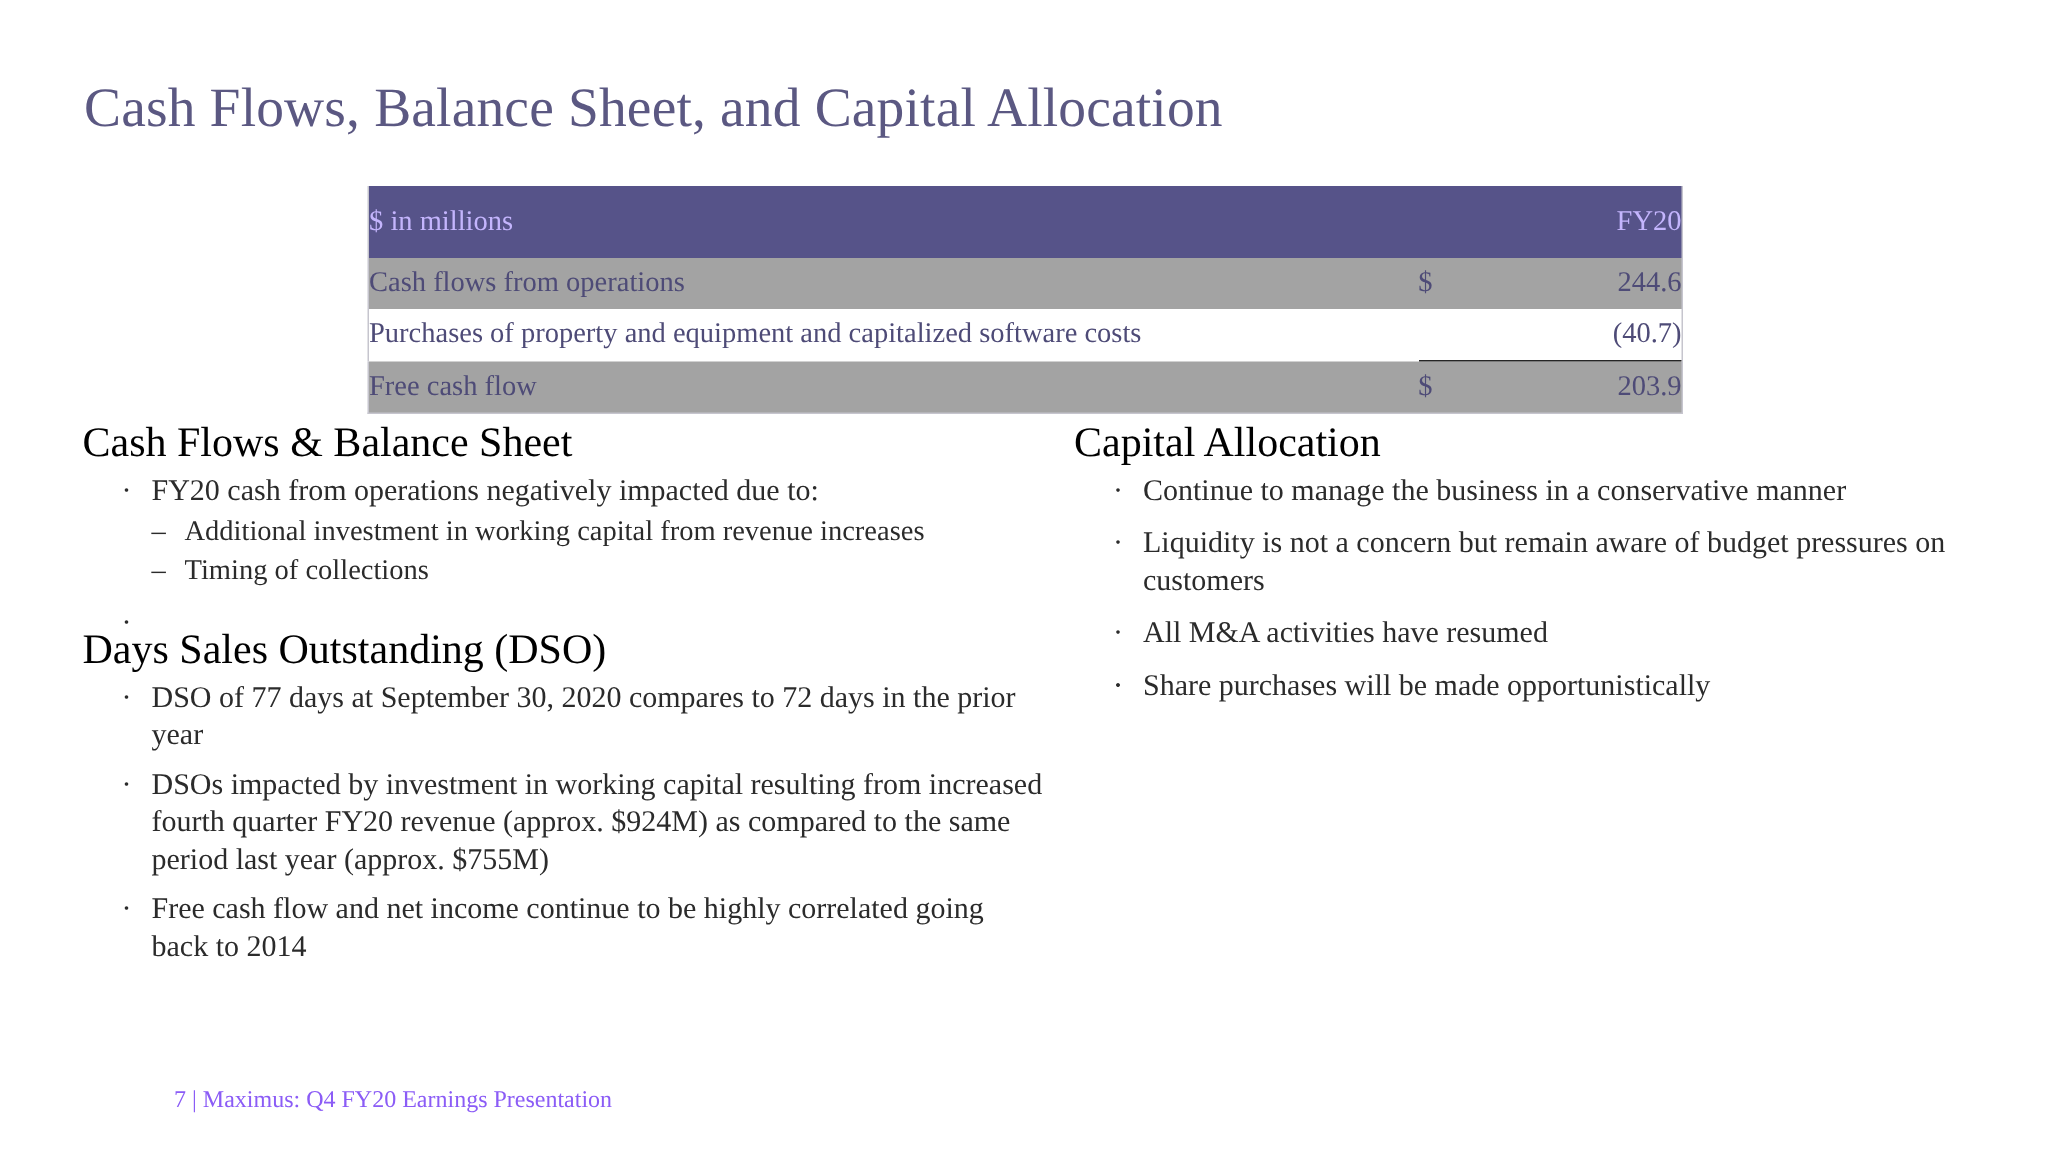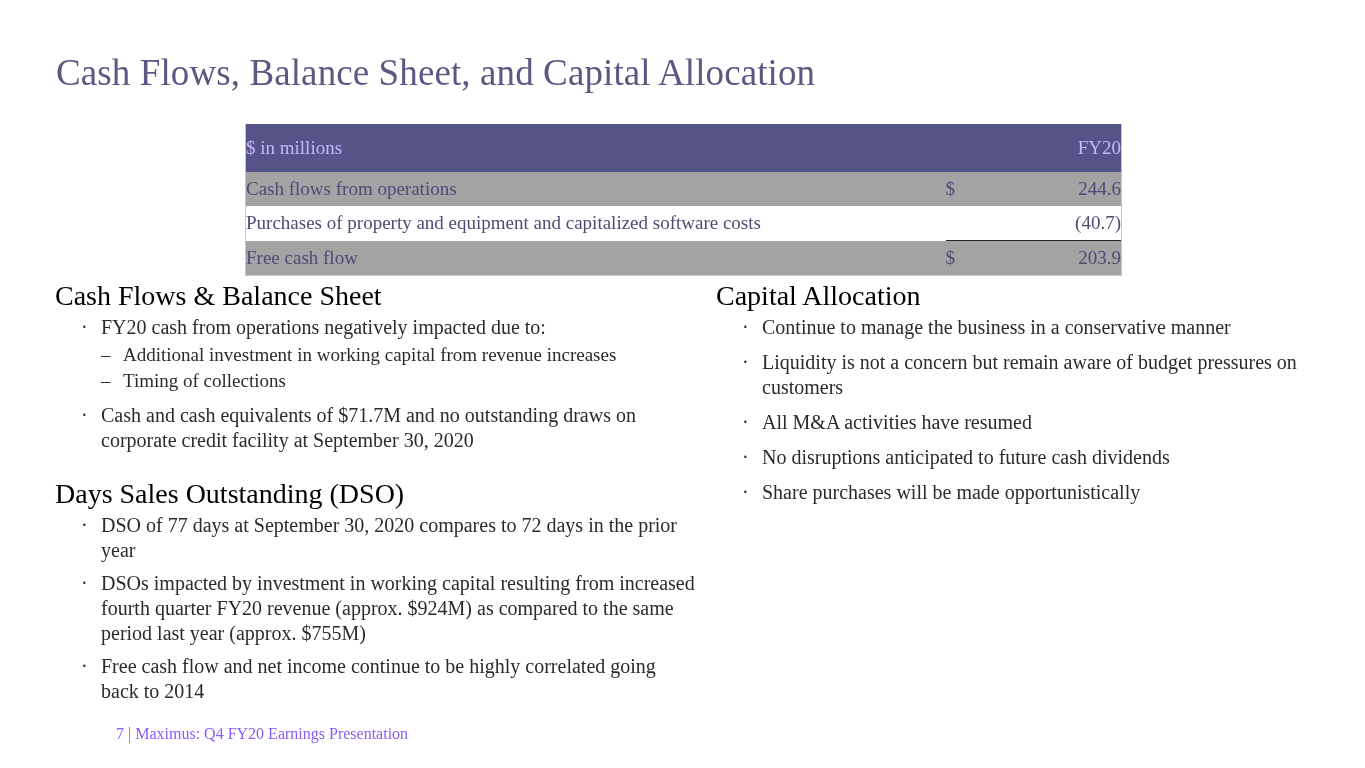--- a/index.html
+++ b/index.html
@@ -209,21 +209,20 @@
           <span>Additional investment in working capital from revenue increases</span>
         </li>
         <li>
           <span class="bullet-dash">–</span>
           <span>Timing of collections</span>
         </li>
       </ul>
     </li>
     <li style="margin-top:10px;">
       <span class="bullet-dot">·</span>
-      <span>Cash and cash equivalents of $71.7M and no outstanding draws on corporate credit facility at September 30, 2020</span>
     </li>
   </ul>
 
   <div class="sec-head spaced">Days Sales Outstanding (DSO)</div>
 
   <ul class="b1">
     <li>
       <span class="bullet-dot">·</span>
       <span>DSO of 77 days at September 30, 2020 compares to 72 days in the prior year</span>
     </li>
@@ -250,21 +249,20 @@
     <li>
       <span class="bullet-dot">·</span>
       <span>Liquidity is not a concern but remain aware of budget pressures on customers</span>
     </li>
     <li>
       <span class="bullet-dot">·</span>
       <span>All M&amp;A activities have resumed</span>
     </li>
     <li>
       <span class="bullet-dot">·</span>
-      <span>No disruptions anticipated to future cash dividends</span>
     </li>
     <li>
       <span class="bullet-dot">·</span>
       <span>Share purchases will be made opportunistically</span>
     </li>
   </ul>
 </div>
 
 <div class="footer">7  |  Maximus: Q4 FY20 Earnings Presentation</div>
 

